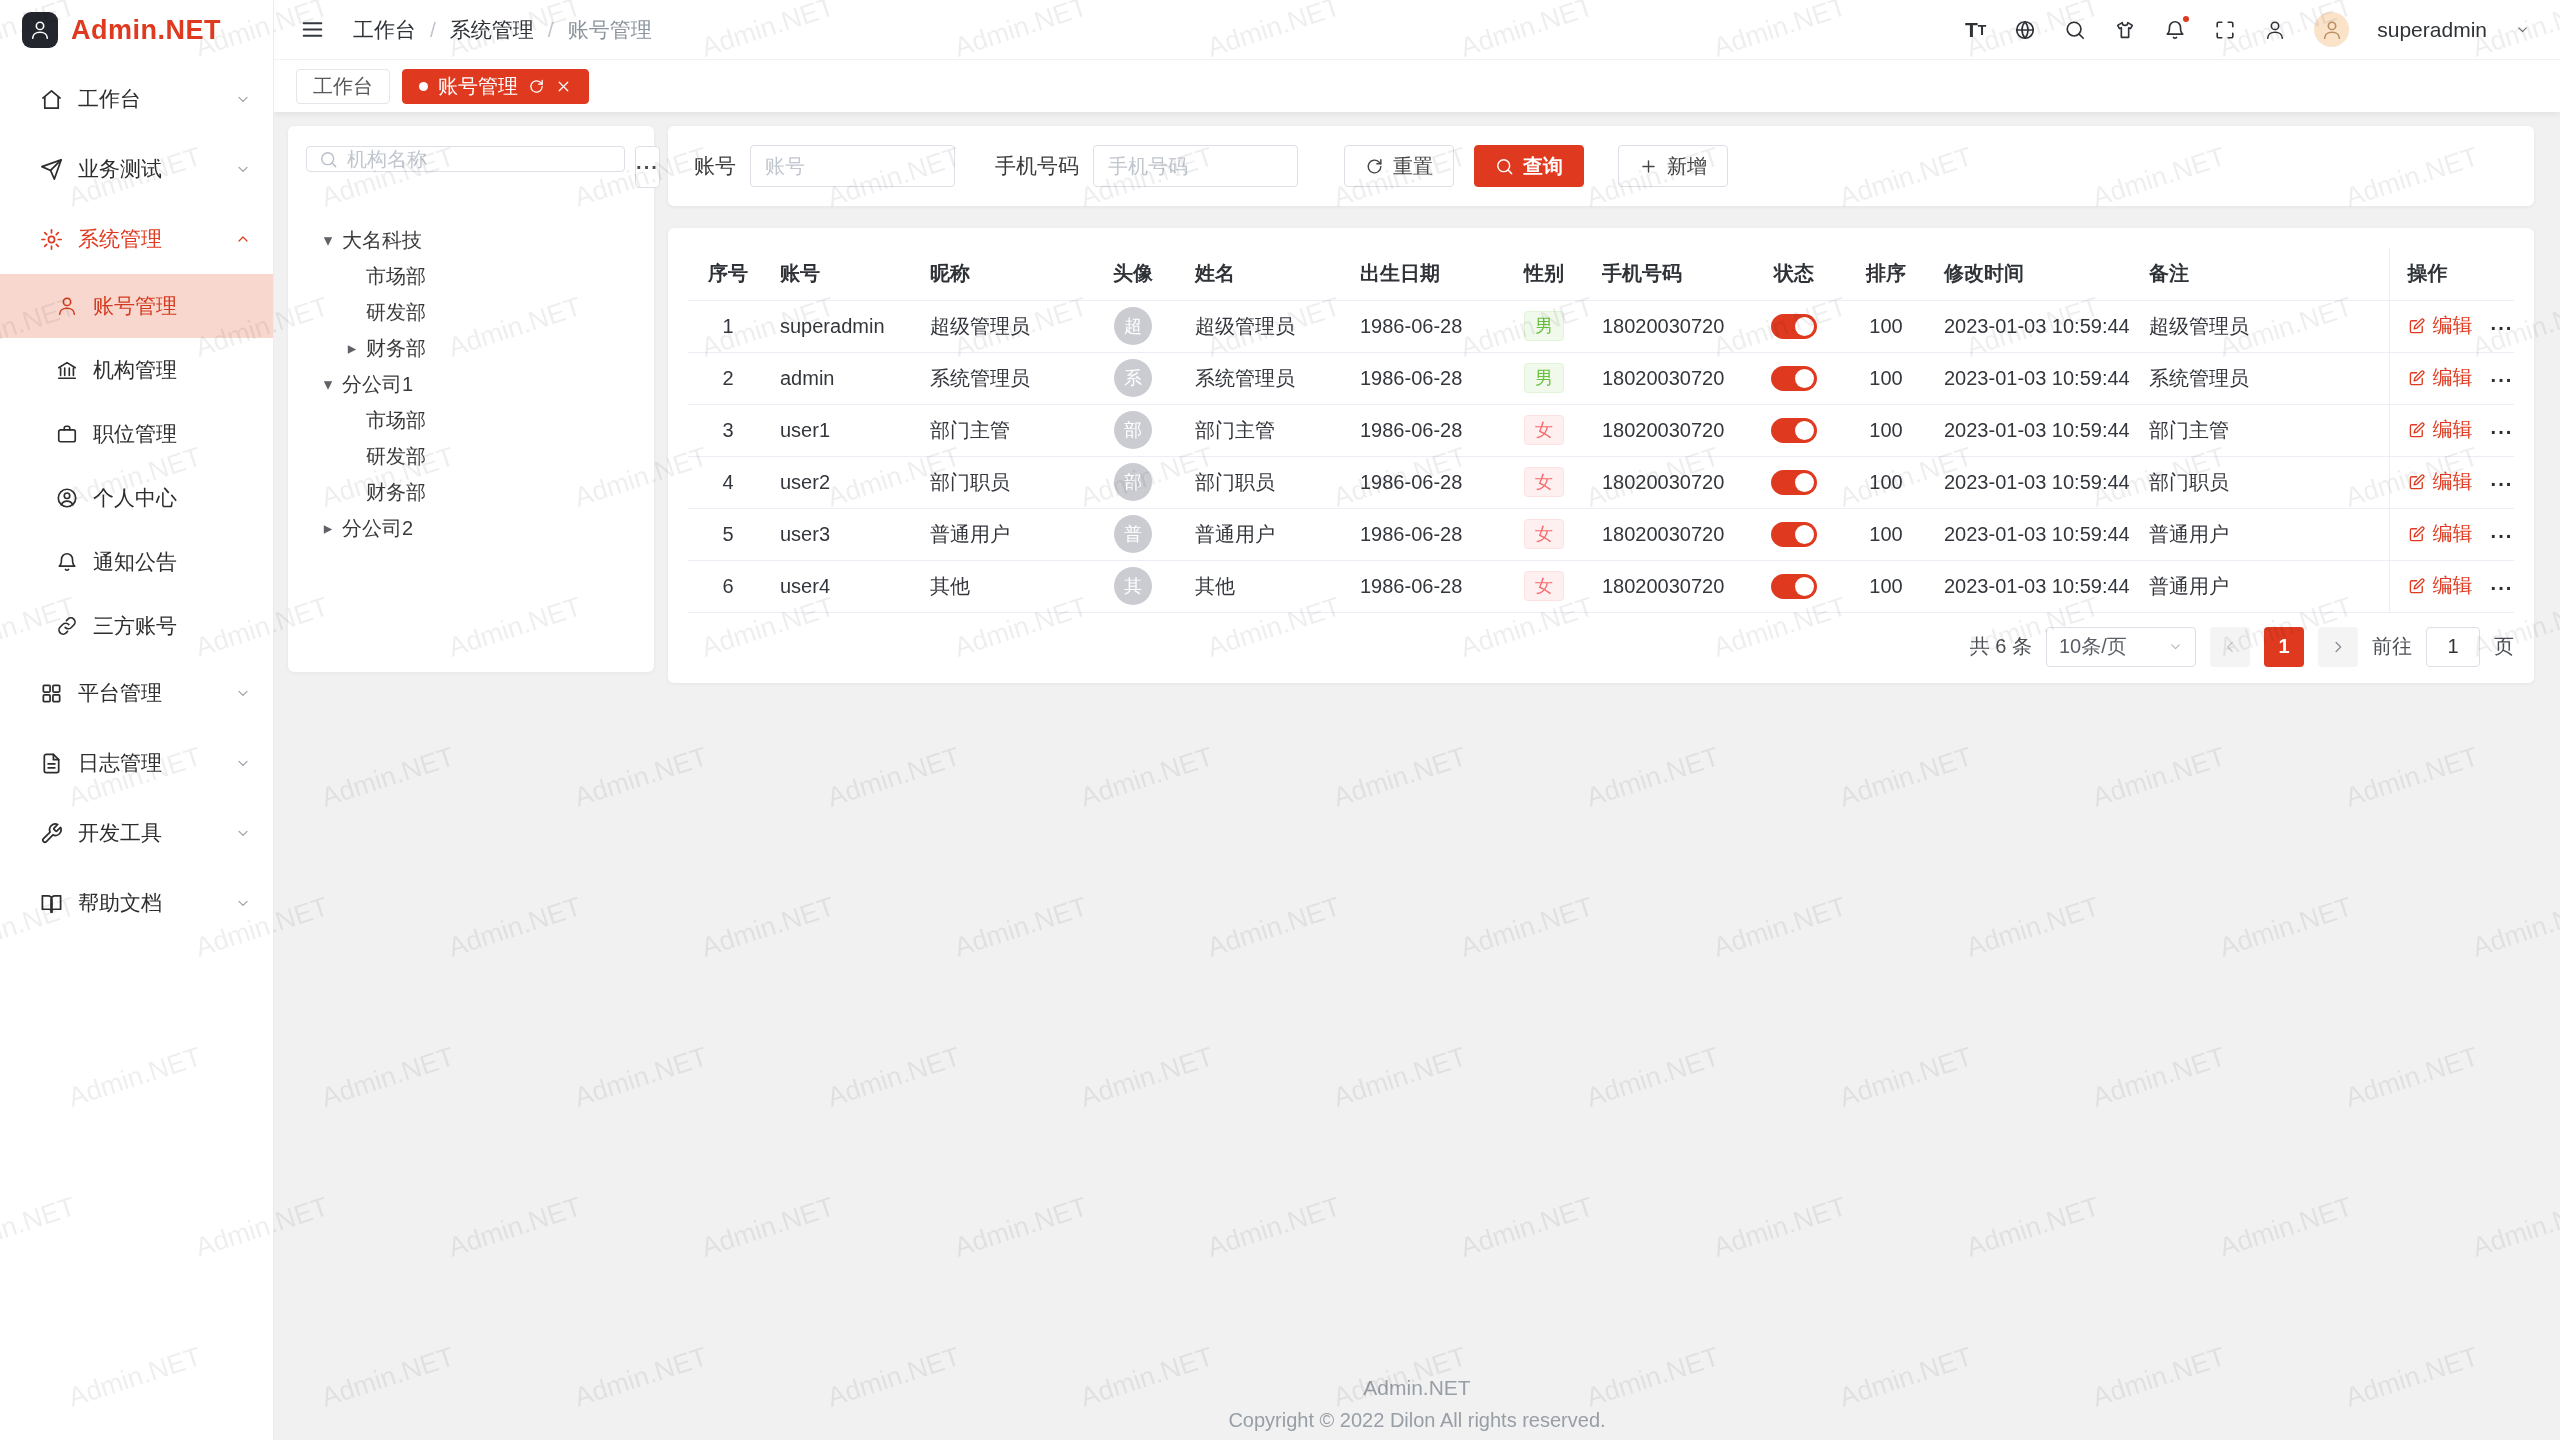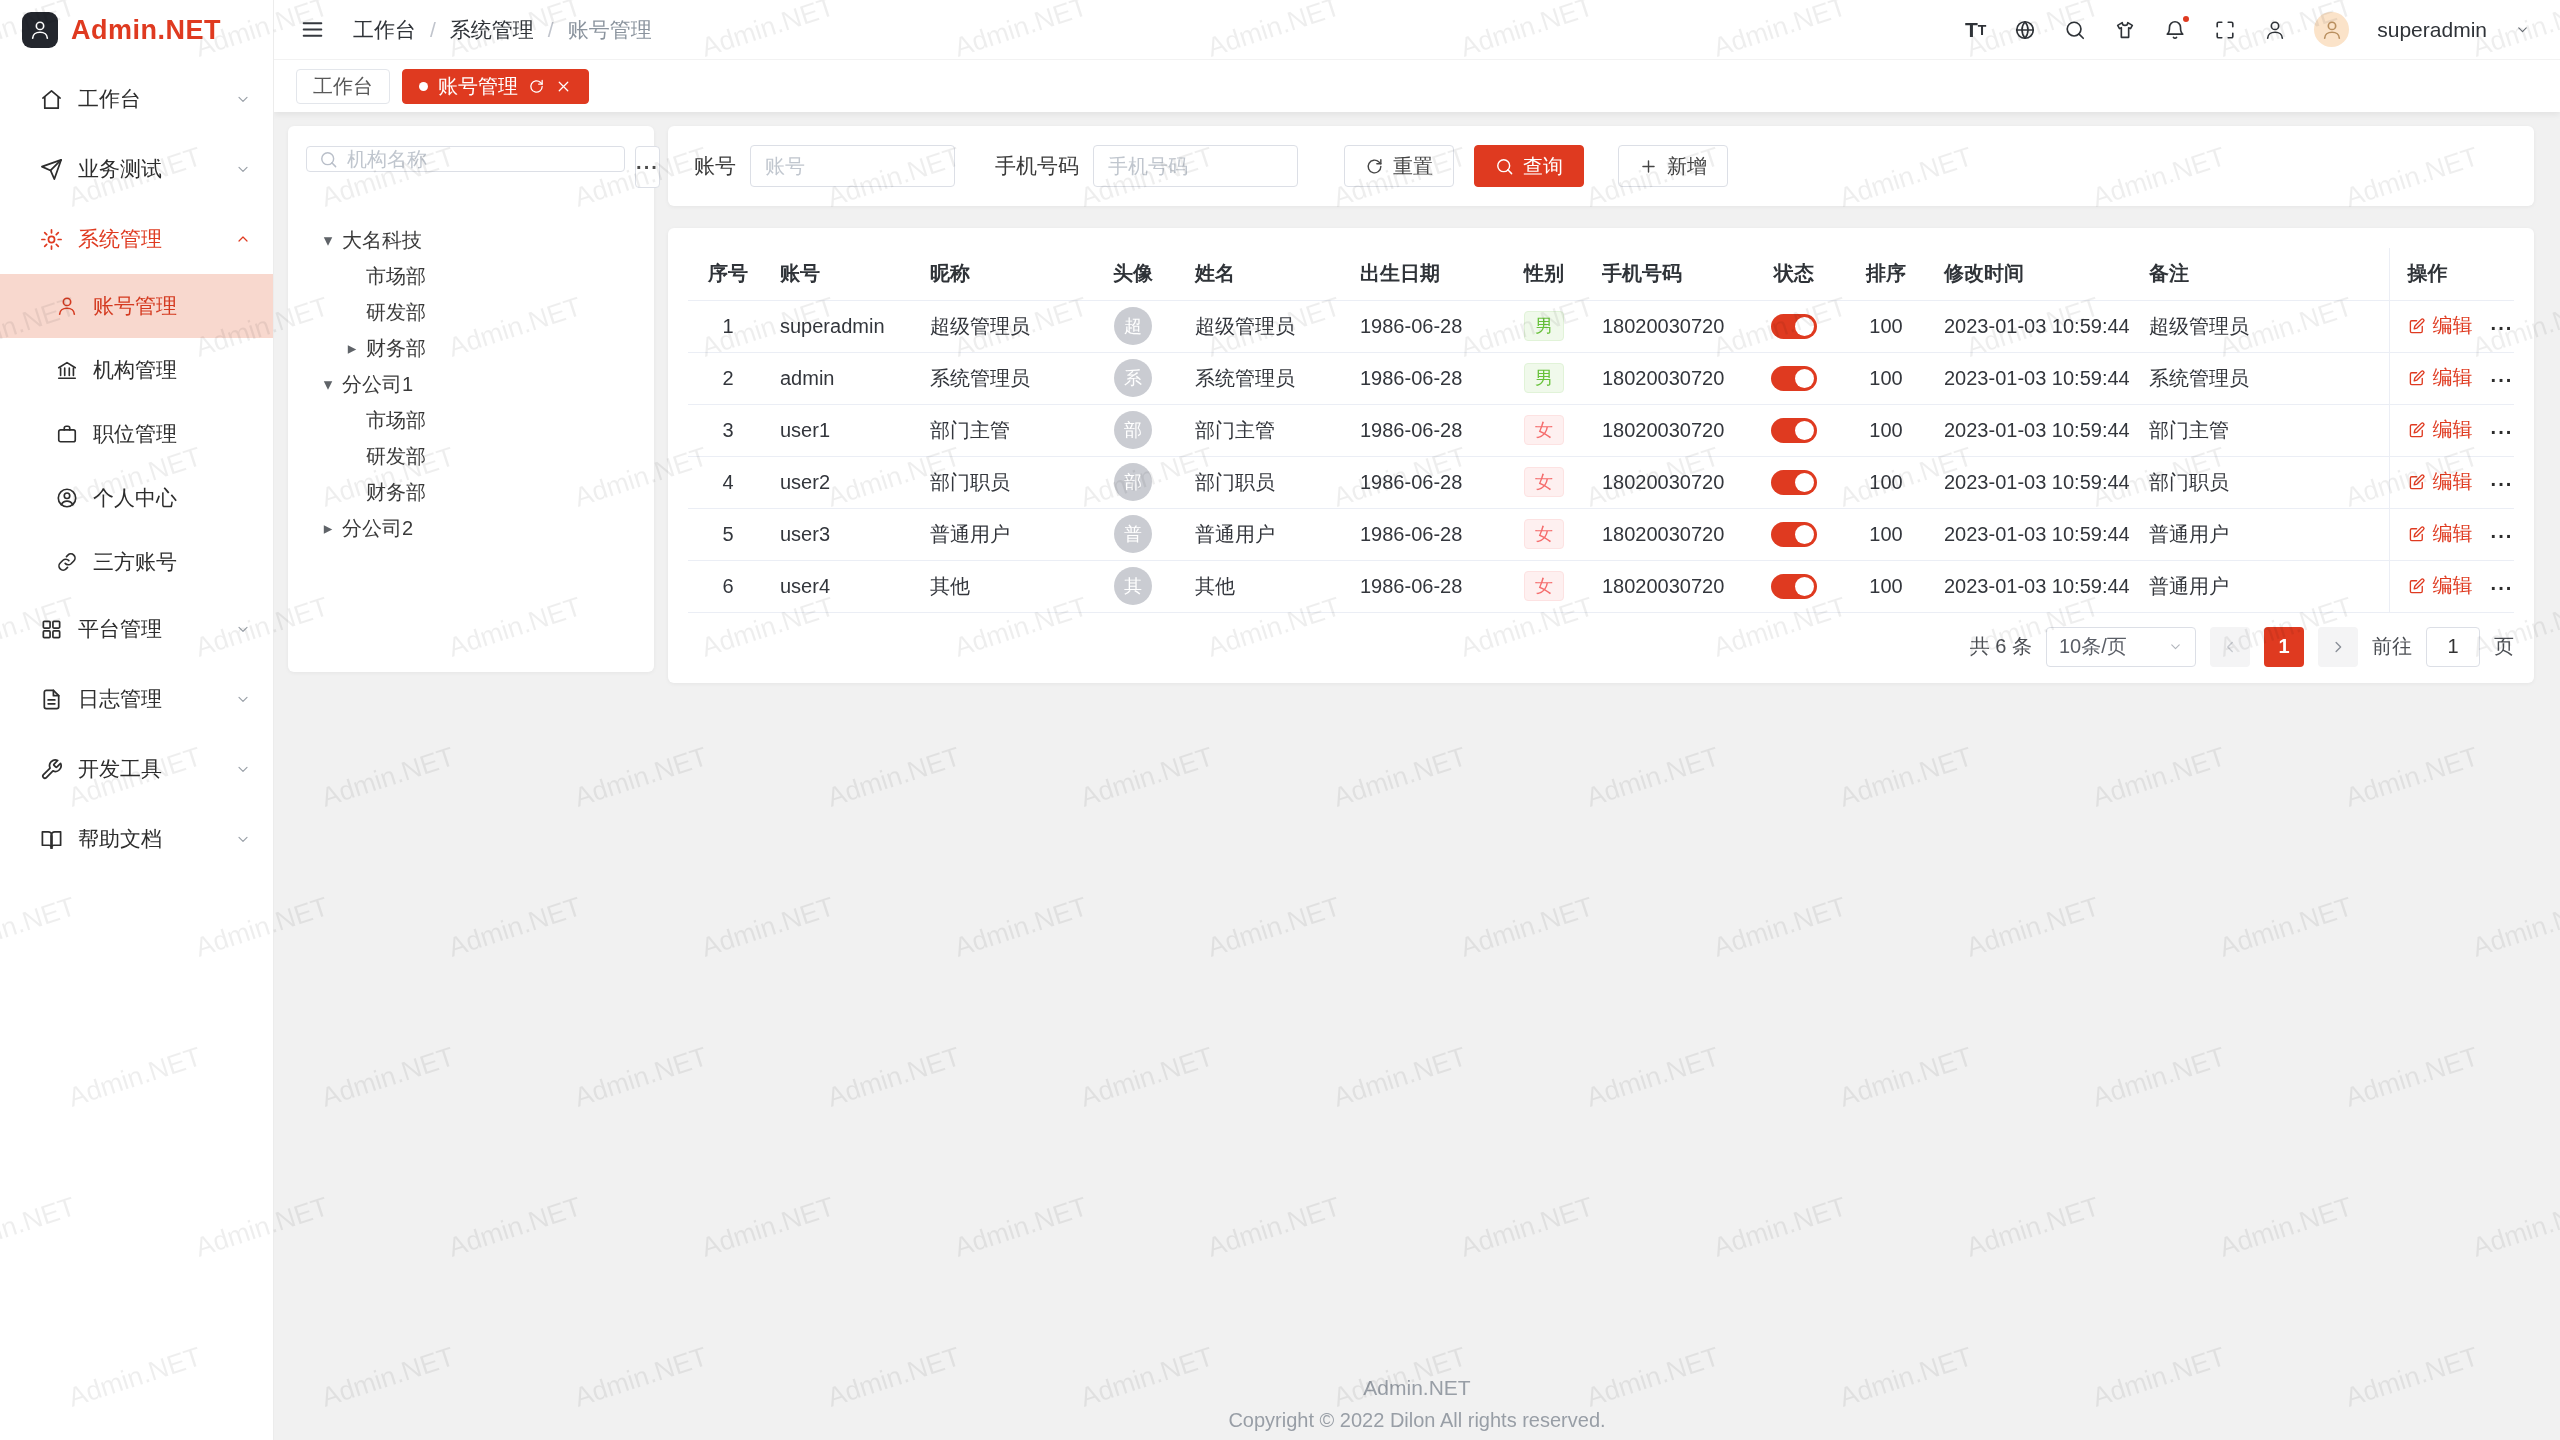--- a/index.html
+++ b/index.html
@@ -71,21 +71,21 @@
   .caret { width:28px; text-align:center; color:#5f6368; font-size:17px; flex-shrink:0; }
 
   .right-col { flex:1; display:flex; flex-direction:column; gap:22px; min-width:0;border-radius:29px; }
   .query-card { height:80px; display:flex; align-items:center; padding:0 26px; }
   .q-label { font-size:21px; color:#3a3a3a; margin-right:14px; white-space:nowrap; }
   .q-input { width:205px; height:42px; border:1px solid #dcdfe6; border-radius:4px; padding:0 14px; font-size:20px; color:#333; outline:none; font-family:inherit; background:#fff; }
   .gap36 { margin-left:40px; }
   .btn { height:42px; display:inline-flex; align-items:center; gap:9px; padding:0 20px; border-radius:4px; border:1px solid #dcdfe6; background:#fff; color:#454545; font-size:20px; cursor:pointer; white-space:nowrap; }
   .btn svg { width:19px; height:19px; }
   .btn-reset { margin-left:46px; }
-  .btn-primary { margin-left:20px; background:#df3a20; border-color:#df3a20; color:#fff; }
+  .btn-primary { margin-left:20px; background:#df3a20; border-color:#df3a20; color:#fff;font-weight:bold; }
   .btn-add { margin-left:34px; }
 
   .table-card { padding:20px 20px 16px; }
   table { width:100%; border-collapse:collapse; table-layout:fixed; }
   th,td { height:52px; font-size:20px; border-bottom:1px solid #ebeef5; padding:0 12px; text-align:left; white-space:nowrap; overflow:hidden; color:#33363c; }
   th { font-weight:600; color:#2f3338; }
   .c { text-align:center; }
   .ops { border-left:1px solid #ebeef5; padding-left:18px; }
   .tag { display:inline-block; min-width:40px; height:30px; line-height:28px; padding:0 10px; border-radius:4px; font-size:18px; text-align:center; }
   .tag.male { color:#67c23a; background:#f0f9eb; border:1px solid #e1f3d8; }
@@ -207,20 +207,29 @@
           </div>
           <div class="submenu-item">
             <span data-icon="profile">
               <svg viewBox="0 0 24 24" fill="none" stroke="currentColor" stroke-width="1.8" stroke-linecap="round" stroke-linejoin="round">
                 <circle cx="12" cy="12" r="9.5"></circle>
                 <circle cx="12" cy="9.5" r="3"></circle>
                 <path d="M5.8 19.4c1.2-2.7 3.4-4 6.2-4s5 1.3 6.2 4"></path>
               </svg>
             </span>
             <span>个人中心</span>
+          </div>
+          <div class="submenu-item">
+            <span data-icon="bell">
+              <svg viewBox="0 0 24 24" fill="none" stroke="currentColor" stroke-width="1.8" stroke-linecap="round" stroke-linejoin="round">
+                <path d="M18 9a6 6 0 1 0-12 0c0 6-2.5 7.5-2.5 7.5h17S18 15 18 9z"></path>
+                <path d="M10.3 20a2 2 0 0 0 3.4 0"></path>
+              </svg>
+            </span>
+            <span>通知公告</span>
           </div>
           <div class="submenu-item">
             <span data-icon="link">
               <svg viewBox="0 0 24 24" fill="none" stroke="currentColor" stroke-width="1.8" stroke-linecap="round" stroke-linejoin="round">
                 <path d="M10 13.5a4.5 4.5 0 0 0 6.4.4l3-3a4.5 4.5 0 0 0-6.4-6.4l-1.6 1.6"></path>
                 <path d="M14 10.5a4.5 4.5 0 0 0-6.4-.4l-3 3a4.5 4.5 0 0 0 6.4 6.4l1.6-1.6"></path>
               </svg>
             </span>
             <span>三方账号</span>
           </div>

